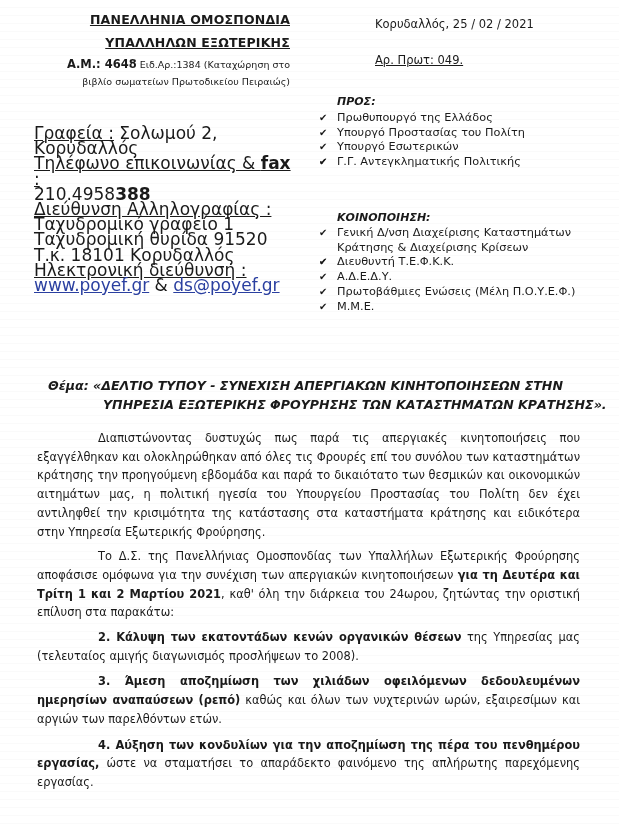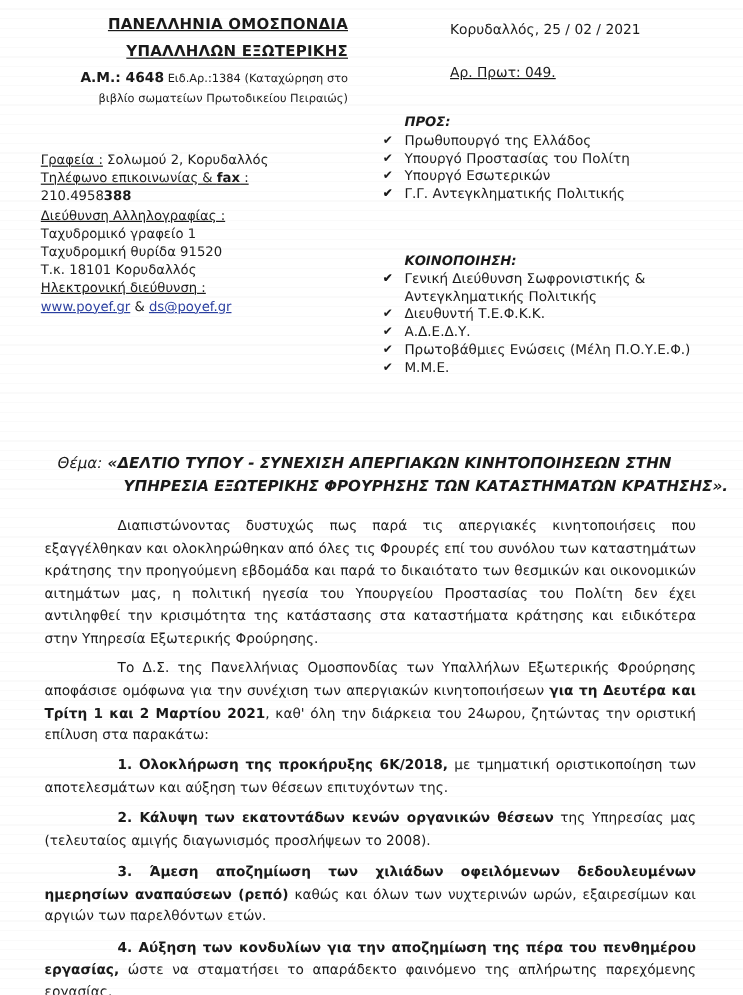--- a/index.html
+++ b/index.html
@@ -16,21 +16,21 @@
     position: absolute; left: 0; top: 8px; width: 290px; text-align: right;
   }
   .org-line {
     font-weight: bold; font-size: 12.5px; text-decoration: underline;
     letter-spacing: 0.2px; line-height: 23px;
   }
   .am { font-size: 9.5px; line-height: 17px; margin-top: 2px; padding-left: 47px; }
   .am b { font-size: 11.5px; }
   .contact {
     position: absolute; left: 34px; top: 126px; width: 260px;
-    font-size: 11px; line-height: 15.2px;
+    font-size: 17px; line-height: 15.2px;
   }
   .contact .u { text-decoration: underline; }
   .contact a { color: #2a3fa0; text-decoration: underline; text-align: center; }
 
   
   .right { position: absolute; left: 302px; top: 0; width: 317px; }
   .date { position: absolute; left: 73px; top: 17px; font-size: 11.5px; white-space: nowrap; }
   .protocol { position: absolute; left: 73px; top: 53px; font-size: 11.5px; text-decoration: underline; white-space: nowrap; }
   .list-title {
     position: absolute; left: 35px; font-size: 11px; font-weight: bold;
@@ -42,21 +42,21 @@
   .pros-list { top: 111px; }
   .koin-list { top: 226px; }
   ul.checks li { position: relative; padding-left: 18px; }
   ul.checks li .chk { position: absolute; left: 0; top: 0; font-size: 10px; }
 
   
   .subject {
     position: absolute; left: 48px; top: 376px; width: 560px;
     font-weight: bold; font-style: italic; font-size: 12.6px; line-height: 19px;
   }
-  .subject .lbl { font-weight: normal; margin-top: 36px; }
+  .subject .lbl { font-weight: bold; margin-top: 36px; }
   .subject .l2 { padding-left: 55px; }
 
   
   .body {
     position: absolute; left: 37px; top: 429px; width: 543px;
     font-size: 11.4px; line-height: 18.7px; text-align: justify;
   }
   .body p { margin: 0 0 6px 0; text-indent: 61px; }
   .body p.req { margin-top: 3px; margin-bottom: 7px; }
 </style>
@@ -102,36 +102,35 @@
     <ul class="checks pros-list">
       <li><span class="chk">✔</span><span>Πρωθυπουργό της Ελλάδος</span></li>
       <li><span class="chk">✔</span><span>Υπουργό Προστασίας του Πολίτη</span></li>
       <li><span class="chk">✔</span><span>Υπουργό Εσωτερικών</span></li>
       <li><span class="chk">✔</span></li>
       <li><span class="chk">✔</span><span>Γ.Γ. Αντεγκληματικής Πολιτικής</span></li>
     </ul>
 
     <div class="list-title koin-title">ΚΟΙΝΟΠΟΙΗΣΗ:</div>
     <ul class="checks koin-list">
+      <li><span class="chk">✔</span><span>Γενική Δ/νση Διαχείρισης Καταστημάτων Κράτησης &amp; Διαχείρισης Κρίσεων</span></li>
       <li><span class="chk">✔</span></li>
-      <li><span class="chk">✔</span><span>Γενική Διεύθυνση Σωφρονιστικής &amp; Αντεγκληματικής Πολιτικής</span></li>
       <li><span class="chk">✔</span><span>Διευθυντή Τ.Ε.Φ.Κ.Κ.</span></li>
       <li><span class="chk">✔</span><span>Α.Δ.Ε.Δ.Υ.</span></li>
       <li><span class="chk">✔</span><span>Πρωτοβάθμιες Ενώσεις (Μέλη Π.Ο.Υ.Ε.Φ.)</span></li>
       <li><span class="chk">✔</span><span>Μ.Μ.Ε.</span></li>
     </ul>
   </div>
 
   <div class="subject">
     <div><span class="lbl">Θέμα:</span><span> «ΔΕΛΤΙΟ  ΤΥΠΟΥ - ΣΥΝΕΧΙΣΗ ΑΠΕΡΓΙΑΚΩΝ ΚΙΝΗΤΟΠΟΙΗΣΕΩΝ ΣΤΗΝ</span></div>
     <div class="l2">ΥΠΗΡΕΣΙΑ ΕΞΩΤΕΡΙΚΗΣ ΦΡΟΥΡΗΣΗΣ ΤΩΝ ΚΑΤΑΣΤΗΜΑΤΩΝ ΚΡΑΤΗΣΗΣ».</div>
   </div>
 
   <div class="body">
     <p>Διαπιστώνοντας δυστυχώς πως παρά τις απεργιακές κινητοποιήσεις που εξαγγέλθηκαν και ολοκληρώθηκαν από όλες τις Φρουρές επί του συνόλου των καταστημάτων κράτησης την προηγούμενη εβδομάδα και παρά το δικαιότατο των θεσμικών και οικονομικών αιτημάτων μας, η πολιτική ηγεσία του Υπουργείου Προστασίας του Πολίτη δεν έχει αντιληφθεί την κρισιμότητα της κατάστασης στα καταστήματα κράτησης και ειδικότερα στην Υπηρεσία Εξωτερικής Φρούρησης.</p>
     <p><span>Το Δ.Σ. της Πανελλήνιας Ομοσπονδίας των Υπαλλήλων Εξωτερικής Φρούρησης αποφάσισε ομόφωνα για την συνέχιση των απεργιακών κινητοποιήσεων </span><b>για τη Δευτέρα και Τρίτη 1 και 2 Μαρτίου 2021</b><span>, καθ' όλη την διάρκεια του 24ωρου, ζητώντας την οριστική επίλυση στα παρακάτω:</span></p>
-    <p class="req"><b>1. Ολοκλήρωση της προκήρυξης 6Κ/2018,</b><span> με τμηματική οριστικοποίηση των αποτελεσμάτων και αύξηση των θέσεων επιτυχόντων της.</span></p>
     <p class="req"><b>2. Κάλυψη των εκατοντάδων κενών οργανικών θέσεων</b><span> της Υπηρεσίας μας (τελευταίος αμιγής διαγωνισμός προσλήψεων το 2008).</span></p>
     <p class="req"><b>3. Άμεση αποζημίωση των χιλιάδων οφειλόμενων δεδουλευμένων ημερησίων αναπαύσεων (ρεπό)</b><span> καθώς και όλων των νυχτερινών ωρών, εξαιρεσίμων και αργιών των παρελθόντων ετών.</span></p>
     <p class="req"><b>4. Αύξηση των κονδυλίων για την αποζημίωση της πέρα του πενθημέρου εργασίας,</b><span> ώστε να σταματήσει το απαράδεκτο φαινόμενο της απλήρωτης παρεχόμενης εργασίας.</span></p>
   </div>
 
 </div>
 
 </body></html>

